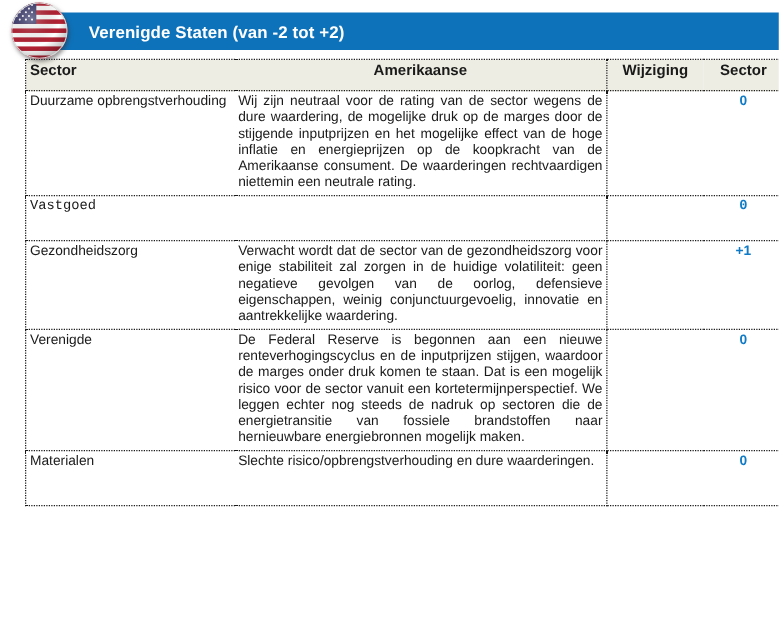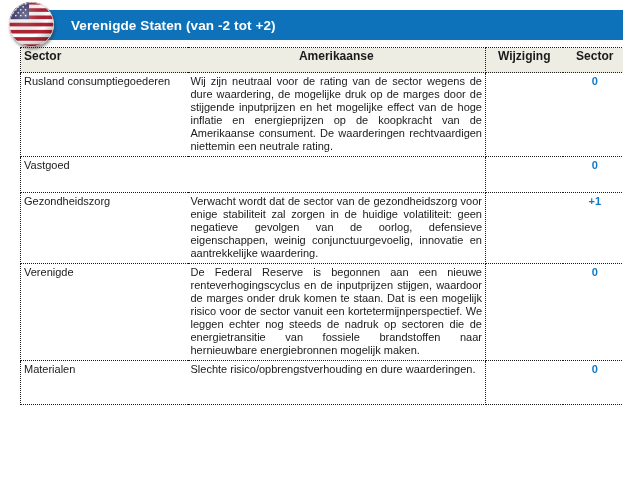--- a/index.html
+++ b/index.html
@@ -68,21 +68,21 @@
   .th-sector{ text-align:left; padding-left:6px; }
   .th-opm, .th-wijz, .th-weg{ text-align:center; }
 
   .td-sector{ text-align:left; padding-left:6px; padding-right:10px; }
   .td-opm{ text-align:justify; }
   .td-wijz{ text-align:center; }
   .td-weg{ text-align:center; font-weight:bold; color:#0f7ac6; }
 
   
   tbody tr.row-2 td{ height:17px; }
-  tbody tr.row-4 td{ height:30px; }
+  tbody tr.row-4 td{ height:30px;font-family:Liberation Mono, monospace; }
   tbody tr.row-7 td{ height:38px; }
 </style>
 </head>
 <body>
 
 <div class="page">
 
   <div class="title-bar">
     <span class="title">Verenigde Staten (van -2 tot +2)</span>
   </div>
@@ -147,21 +147,21 @@
     <thead>
       <tr>
         <th class="th-sector">Sector</th>
         <th class="th-opm">Amerikaanse</th>
         <th class="th-wijz">Wijziging</th>
         <th class="th-weg">Sector</th>
       </tr>
     </thead>
     <tbody>
         <tr class="row-1">
-          <td class="td-sector">Rusland consumptiegoederen</td>
+          <td class="td-sector">Duurzame opbrengstverhouding</td>
           <td class="td-opm">Wij zijn neutraal voor de rating van de sector wegens de dure waardering, de mogelijke druk op de marges door de stijgende inputprijzen en het mogelijke effect van de hoge inflatie en energieprijzen op de koopkracht van de Amerikaanse consument. De waarderingen rechtvaardigen niettemin een neutrale rating.</td>
           <td class="td-wijz"></td>
           <td class="td-weg">0</td>
         </tr>
         <tr class="row-4">
           <td class="td-sector">Vastgoed</td>
           <td class="td-opm"></td>
           <td class="td-wijz"></td>
           <td class="td-weg">0</td>
         </tr>

